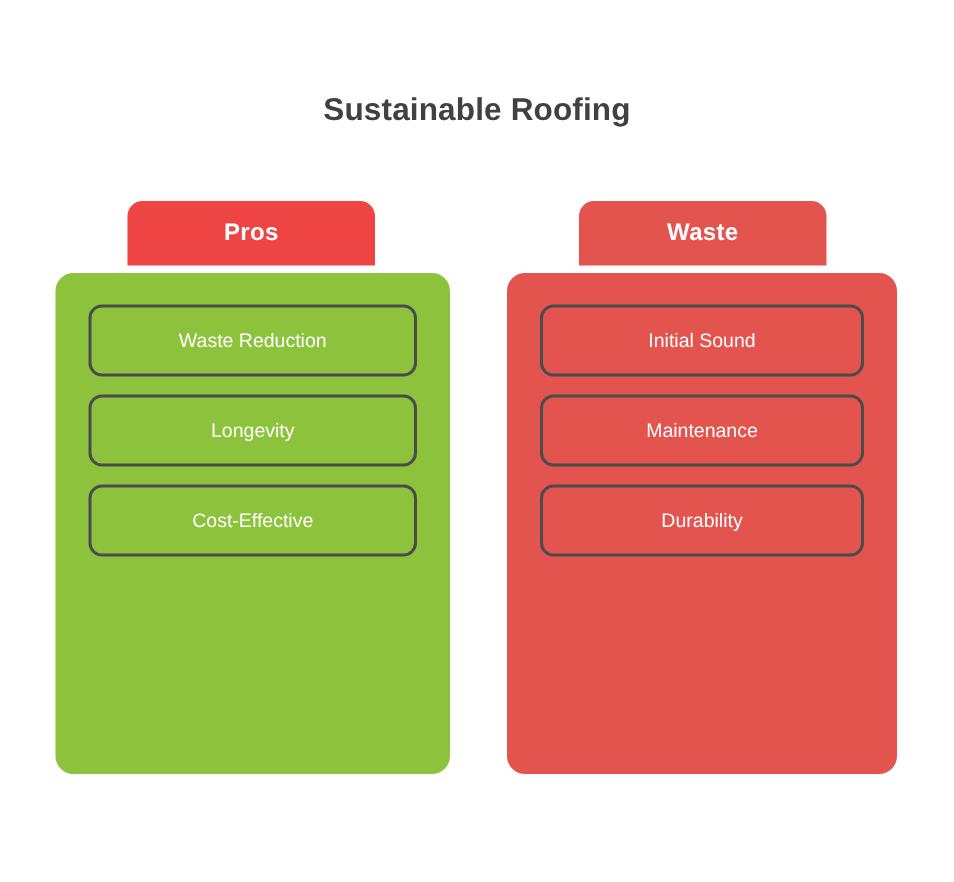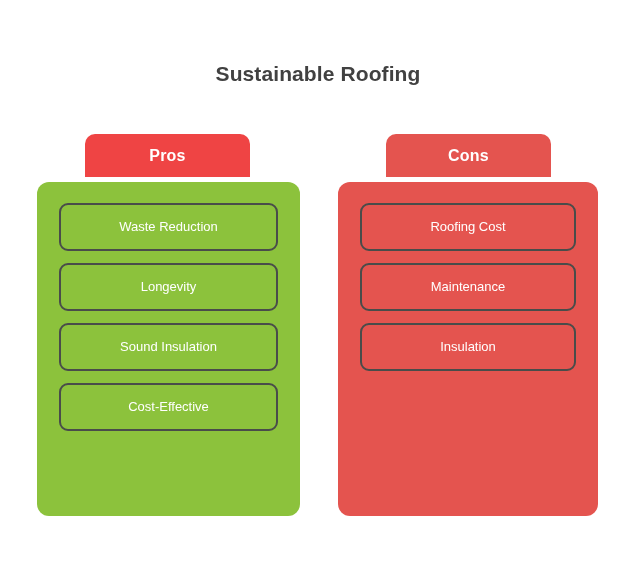--- a/index.html
+++ b/index.html
@@ -112,41 +112,38 @@
     </div>
     <div class="panel panel-pros">
       <div class="item-list">
         <div class="list-item">
           <span class="list-item-label">Waste Reduction</span>
         </div>
         <div class="list-item">
           <span class="list-item-label">Longevity</span>
         </div>
         <div class="list-item">
-          <span class="list-item-label">Sound Insulation</span>
-        </div>
-        <div class="list-item">
           <span class="list-item-label">Cost-Effective</span>
         </div>
       </div>
     </div>
   </div>
 
   <div class="column column-cons">
     <div class="col-header">
-      <span class="col-header-label">Cons</span>
+      <span class="col-header-label">Waste</span>
     </div>
     <div class="panel panel-cons">
       <div class="item-list">
         <div class="list-item">
-          <span class="list-item-label">Roofing Cost</span>
+          <span class="list-item-label">Initial Sound</span>
         </div>
         <div class="list-item">
           <span class="list-item-label">Maintenance</span>
         </div>
         <div class="list-item">
-          <span class="list-item-label">Insulation</span>
+          <span class="list-item-label">Durability</span>
         </div>
       </div>
     </div>
   </div>
 
 </div>
 
 </body></html>

